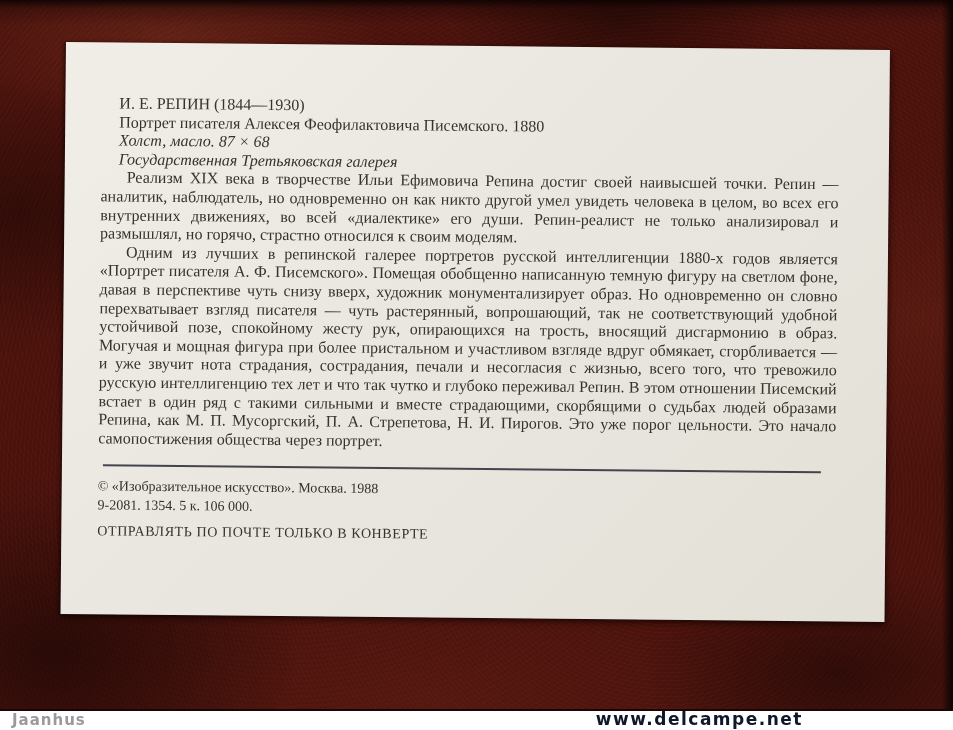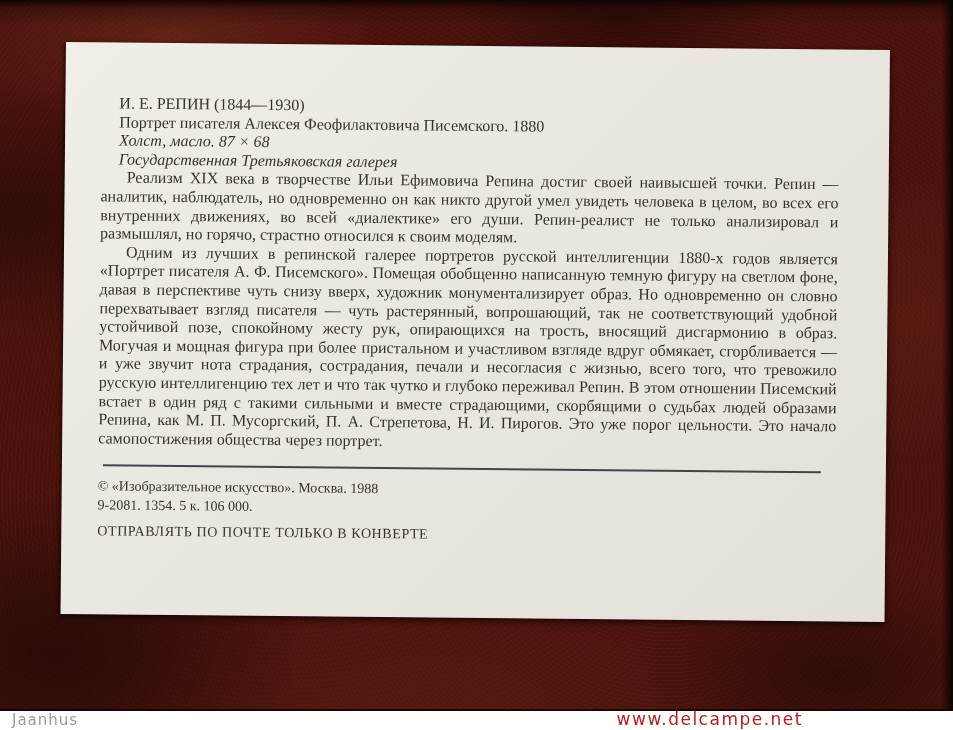--- a/index.html
+++ b/index.html
@@ -80,33 +80,34 @@
   }
 
   
   .strip {
     position: absolute;
     left: 0; bottom: 0;
     width: 811px; height: 19px;
     background: #ffffff;
     font-family: "DejaVu Sans", sans-serif;
     color: #9a9a9a;
+    font-weight: bold;
   }
   .strip .wm-left {
     position: absolute;
     left: 12px; top: 0;
     font-size: 15px; line-height: 19px;
     letter-spacing: 1px;
   }
   .strip .wm-right {
     position: absolute;
     right: 8px; top: -2px;
     font-size: 17px; line-height: 21px;
     letter-spacing: 1.5px;
-    color: #b91c1c;
+    color: #0f172a;
   }
 </style>
 </head>
 <body>
 
 <div class="leather"></div>
 
 <div class="card">
   <div class="header-block">
     <div class="line">И. Е. РЕПИН (1844—1930)</div>

